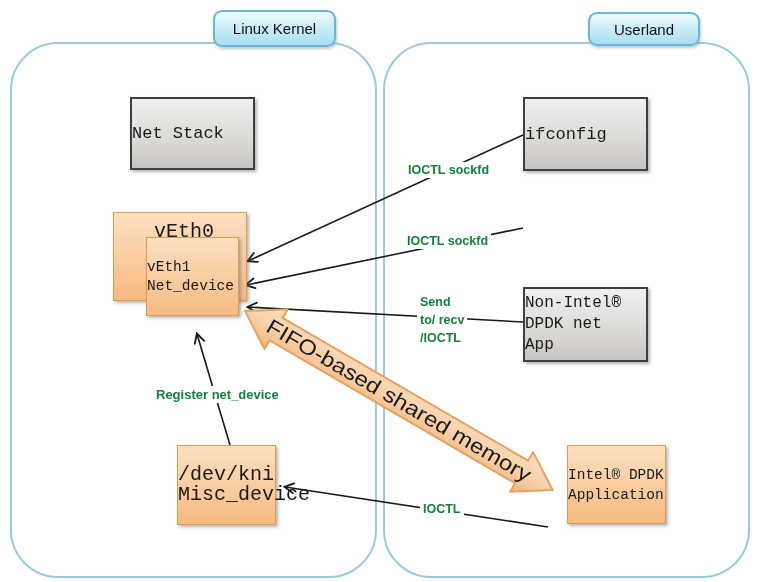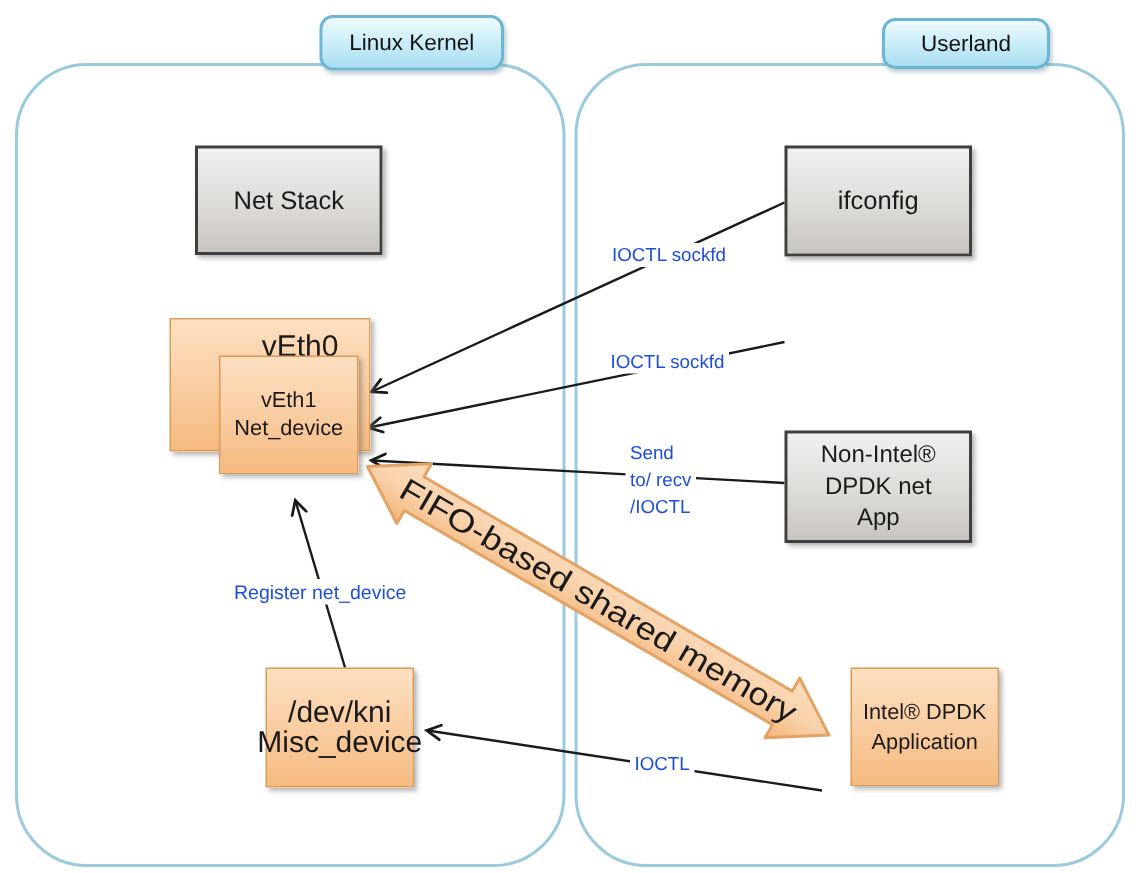--- a/index.html
+++ b/index.html
@@ -17,43 +17,43 @@
   .tag{
     position:absolute;z-index:4;display:flex;align-items:center;justify-content:center;
     background:linear-gradient(to bottom,#effafd 0%,#cdeef8 45%,#a9def1 100%);
     border:2px solid #6cb6d3;border-radius:9px;font-size:15px;color:#111;
     box-shadow:1px 2px 3px rgba(110,140,155,.45);
   }
   .tag-linux{left:213px;top:10px;width:119px;height:33px;}
   .tag-user{left:588px;top:12px;width:108px;height:30px;}
   
   .node{
-    position:absolute;z-index:2;display:flex;flex-direction:column;align-items:center;justify-content:center;
-    text-align:center;box-shadow:2px 2px 3px rgba(110,110,110,.5);
+    position:absolute;z-index:2;display:flex;flex-direction:column;align-items:flex-start;justify-content:center;
+    text-align:center;box-shadow:2px 2px 3px rgba(110,110,110,.5);font-family:Liberation Mono, monospace;
   }
   .gray{
     background:linear-gradient(to bottom,#f1f0ef 0%,#dddbd8 55%,#c8c5c1 100%);
     border:2px solid #3f3f3f;font-size:17px;
   }
   .orange{
     background:linear-gradient(to bottom,#fde0c1 0%,#f9cda2 50%,#f5ba80 100%);
     border:1.5px solid #dc9c58;
   }
   .net-stack{left:130px;top:97px;width:121px;height:69px;}
   .ifconfig{left:523px;top:97px;width:121px;height:70px;}
   .ethtool{left:523px;top:190px;width:121px;height:70px;}
   .non-intel{left:523px;top:287px;width:121px;height:71px;font-size:16px;line-height:21px;}
   .veth0{left:113px;top:212px;width:92px;height:80px;justify-content:flex-start;padding-top:7px;font-size:20px;padding-left:40px;}
   .veth1{left:146px;top:237px;width:91px;height:77px;font-size:14.5px;line-height:19px;}
   .dev-kni{left:177px;top:445px;width:97px;height:78px;font-size:20px;line-height:20px;}
   .intel-app{left:548px;top:445px;width:97px;height:77px;font-size:14.5px;line-height:20px;margin-left:19px;}
   
   .elabel{
-    position:absolute;z-index:3;background:#fff;font-size:12.5px;color:#1d4ed8;
-    padding:1px 3px;white-space:nowrap;
+    position:absolute;z-index:3;background:#fff;font-size:12.5px;color:#15803d;
+    padding:1px 3px;white-space:nowrap;font-weight:bold;
   }
   .lbl-ioctl1{left:405px;top:162px;}
   .lbl-ioctl2{left:404px;top:233px;}
   .lbl-send{left:417px;top:292px;line-height:18px;white-space:normal;}
   .lbl-register{left:153px;top:386px;font-size:13px;}
   .lbl-ioctl3{left:420px;top:501px;}
   .svg-layer{position:absolute;left:0;top:0;z-index:1;}
 </style>
 </head>
 <body>

